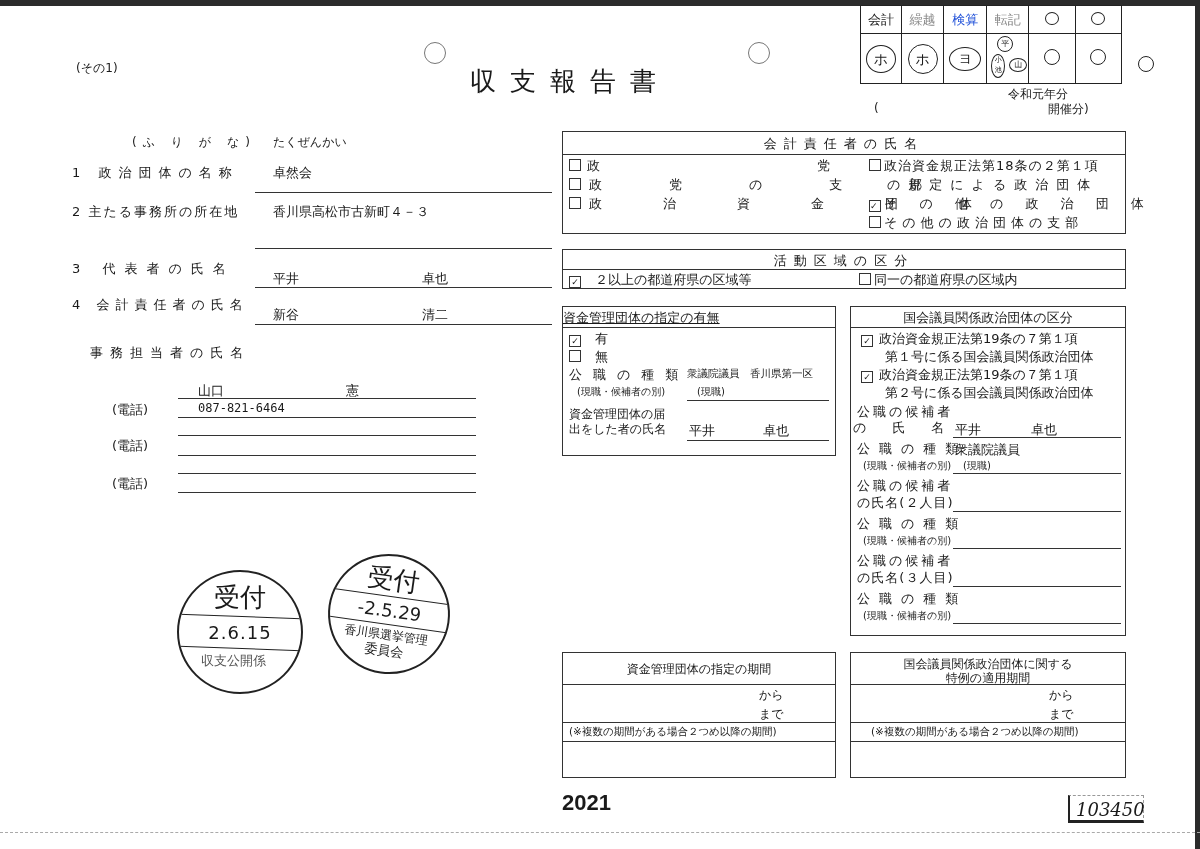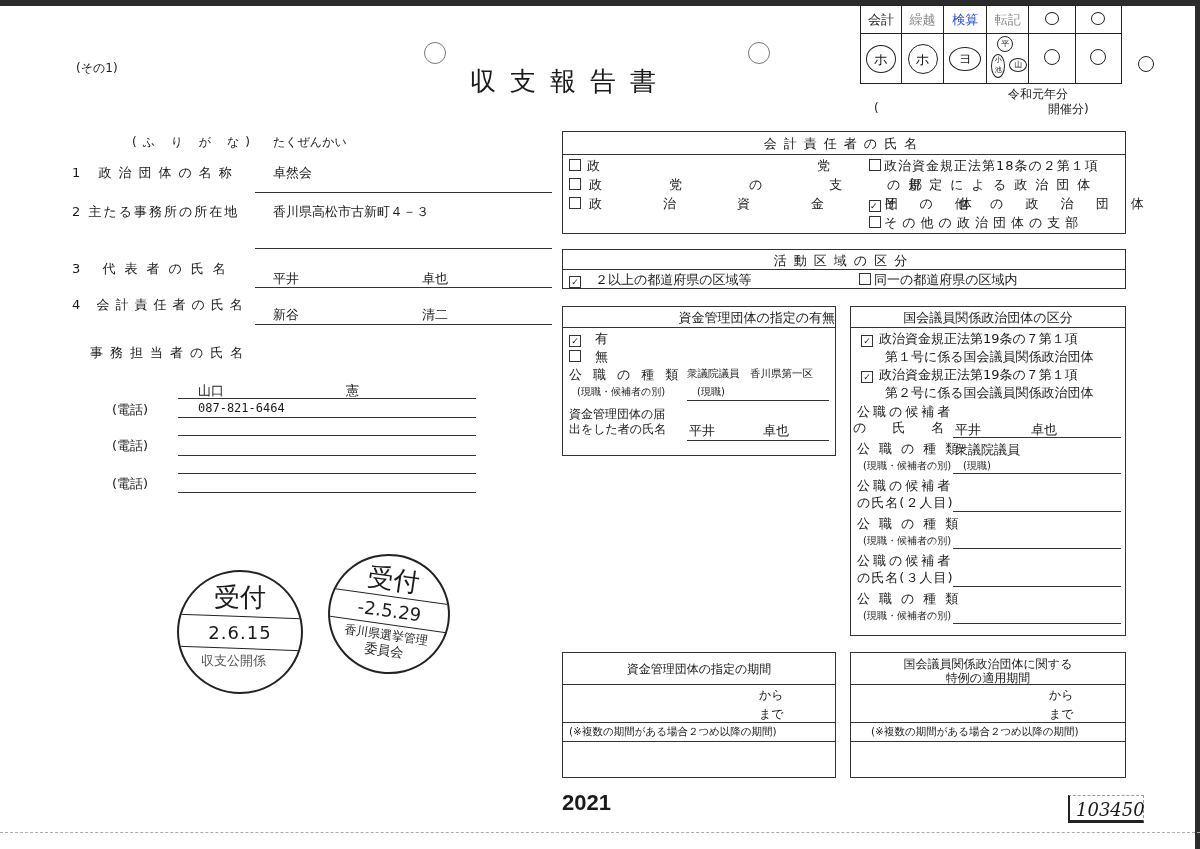--- a/index.html
+++ b/index.html
@@ -123,21 +123,21 @@
 </div>
 
 <div class="box" style="left:562px;top:249px;width:564px;height:40px;">
   <div class="abs t" style="left:0;right:0;top:2px;text-align:center;letter-spacing:7px;">活動区域の区分</div>
   <div class="hline" style="top:19px;"></div>
   <div class="abs t" style="left:6px;top:21px;"><span class="cb" style="margin-right:14px;">✓</span><span>２以上の都道府県の区域等</span></div>
   <div class="abs t" style="left:296px;top:21px;"><span class="cb" style="margin-right:3px;"></span><span>同一の都道府県の区域内</span></div>
 </div>
 
 <div class="box" style="left:562px;top:306px;width:274px;height:150px;">
-  <div class="abs t" style="left:0;right:0;top:2px;text-align:right;">資金管理団体の指定の有無</div>
+  <div class="abs t" style="left:0;right:0;top:2px;text-align:left;text-decoration:underline;">資金管理団体の指定の有無</div>
   <div class="hline" style="top:20px;"></div>
   <div class="abs t" style="left:6px;top:23px;"><span class="cb" style="margin-right:14px;">✓</span><span>有</span></div>
   <div class="abs t" style="left:6px;top:41px;"><span class="cb" style="margin-right:14px;"></span><span>無</span></div>
   <div class="abs t" style="left:6px;top:59px;letter-spacing:11px;">公職の種類</div>
   <div class="abs t small" style="left:14px;top:78px;">(現職・候補者の別)</div>
   <div class="abs t" style="left:124px;top:60px;font-size:10.5px;">衆議院議員　香川県第一区</div>
   <div class="abs t small" style="left:134px;top:78px;">(現職)</div>
   <div class="line" style="left:124px;top:93px;width:142px;"></div>
   <div class="abs t" style="left:6px;top:99px;font-size:12px;">資金管理団体の届</div>
   <div class="abs t" style="left:6px;top:114px;font-size:12px;">出をした者の氏名</div>

